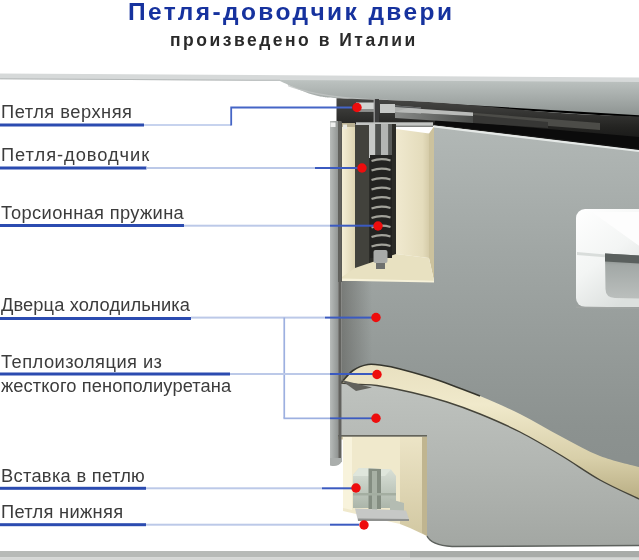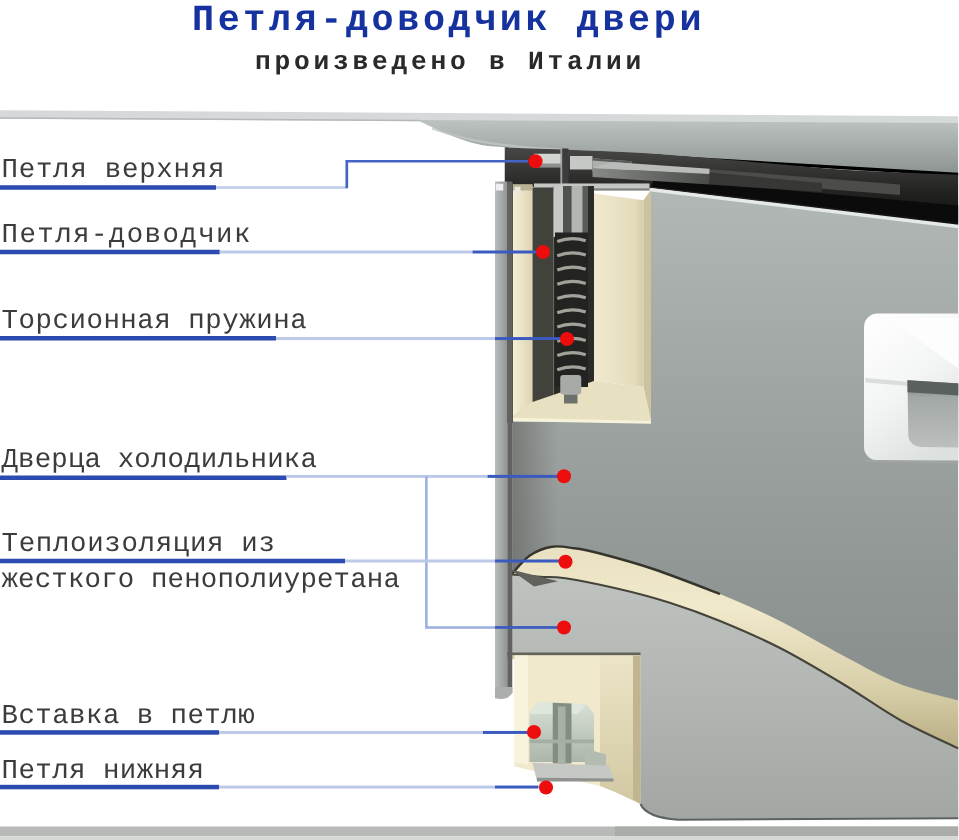--- a/index.html
+++ b/index.html
@@ -1,17 +1,17 @@
 <!DOCTYPE html>
 <html><head>
 <meta charset="utf-8">
 <style>
   html,body{margin:0;padding:0;background:#ffffff;}
   #stage{position:relative;width:639px;height:560px;overflow:hidden;background:#fff;
-         font-family:Liberation Mono, monospace;text-align:right;}
+         font-family:Liberation Sans, sans-serif;text-align:right;}
   svg{position:absolute;left:0;top:0;}
 </style>
 </head>
 <body>
 <div id="stage">
 <svg width="639" height="560" viewBox="0 0 639 560">
 <defs>
   <linearGradient id="ctFace" x1="0" y1="76" x2="0" y2="118" gradientUnits="userSpaceOnUse">
     <stop offset="0" stop-color="#c2c8c6"></stop>
     <stop offset="0.45" stop-color="#a9afad"></stop>

